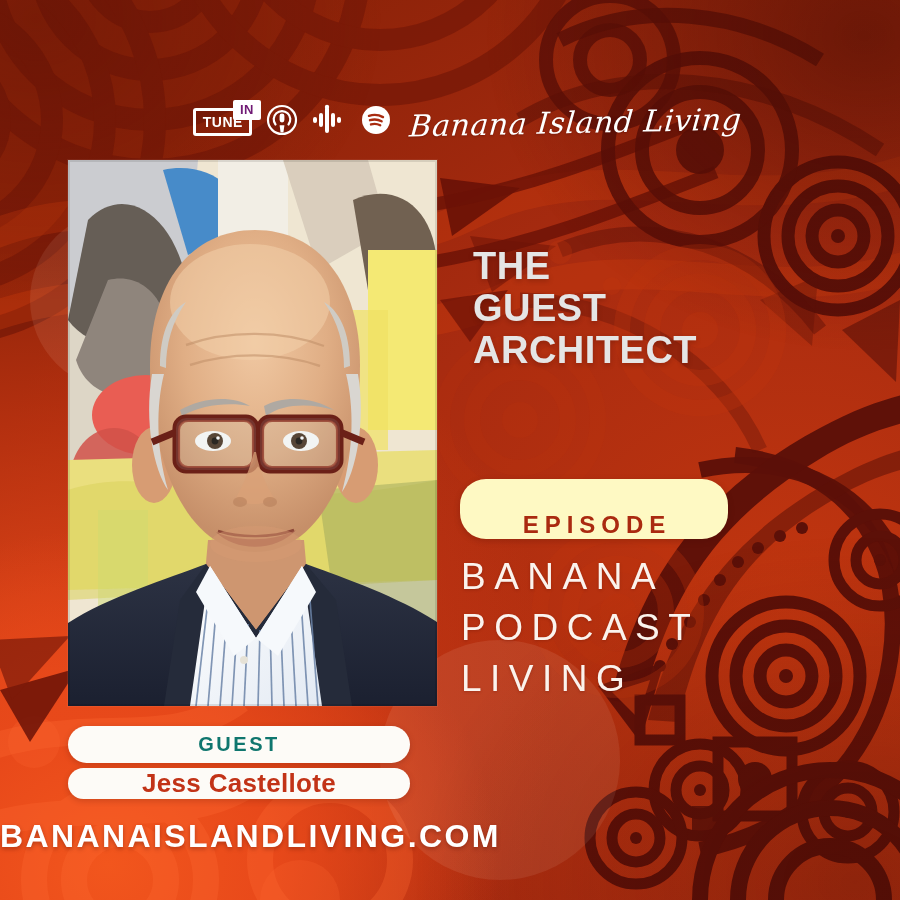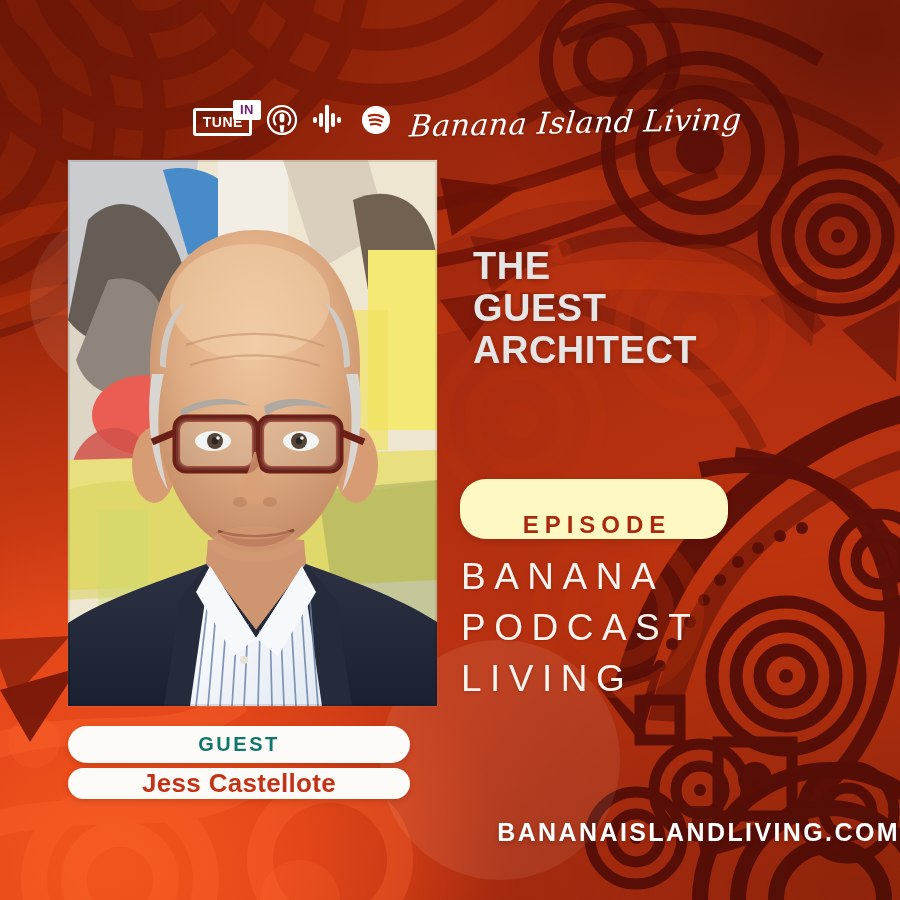--- a/index.html
+++ b/index.html
@@ -163,23 +163,23 @@
   }
   .guest-pill.name span{
     color:#C23317;
     font-size:26px; font-weight:bold; letter-spacing:0.3px;
   }
 
   
   .website{
     position:absolute;
     left:0; right:0; top:818px;
-    text-align:right;
+    text-align:left;
     color:#FFFFFF;
-    font-size:25px;
+    font-size:32px;
     font-weight:bold;
     letter-spacing:2.4px;
     text-shadow:0 2px 4px rgba(70,12,4,0.35);
   }
 </style>
 </head>
 <body>
 
 <div id="cover">
 

